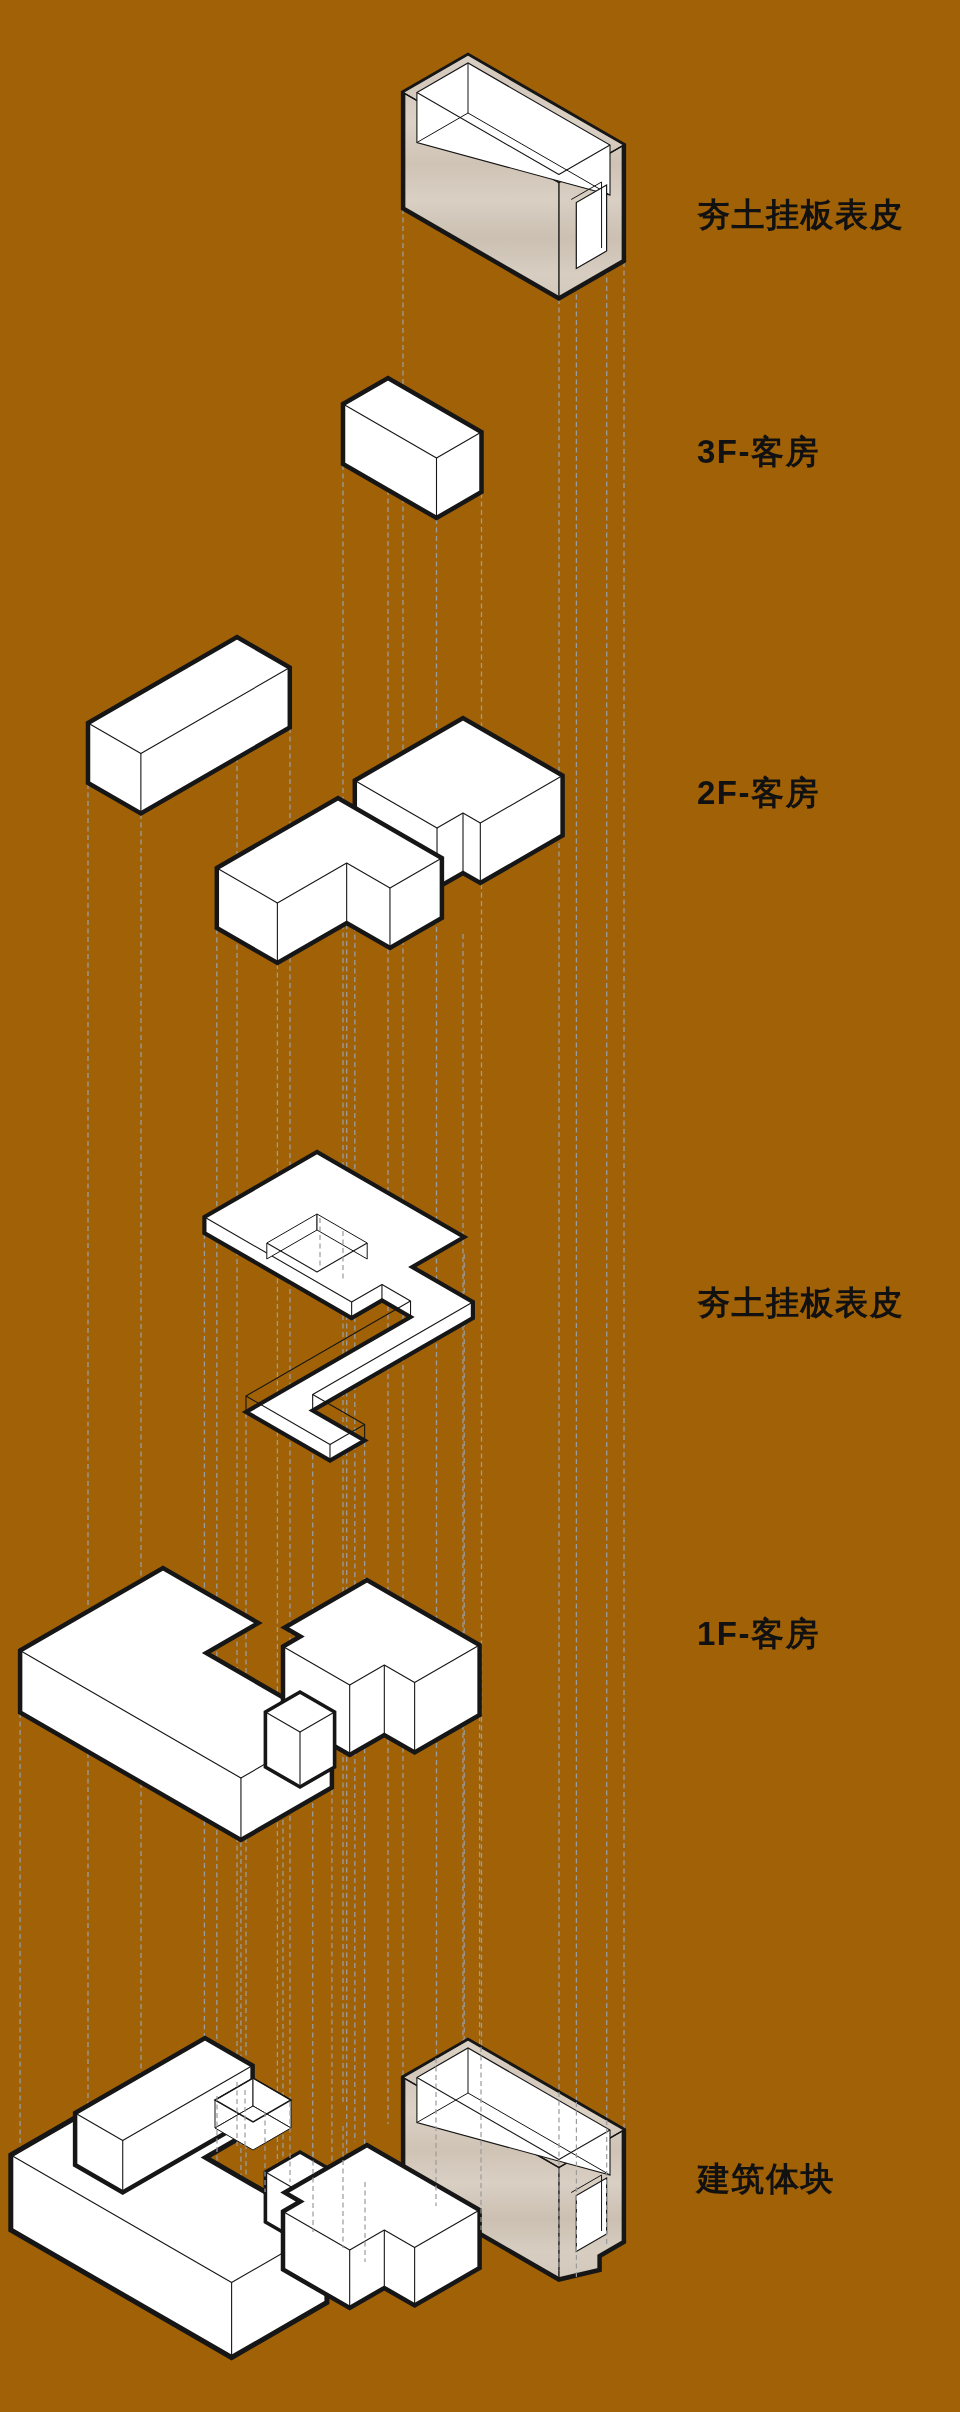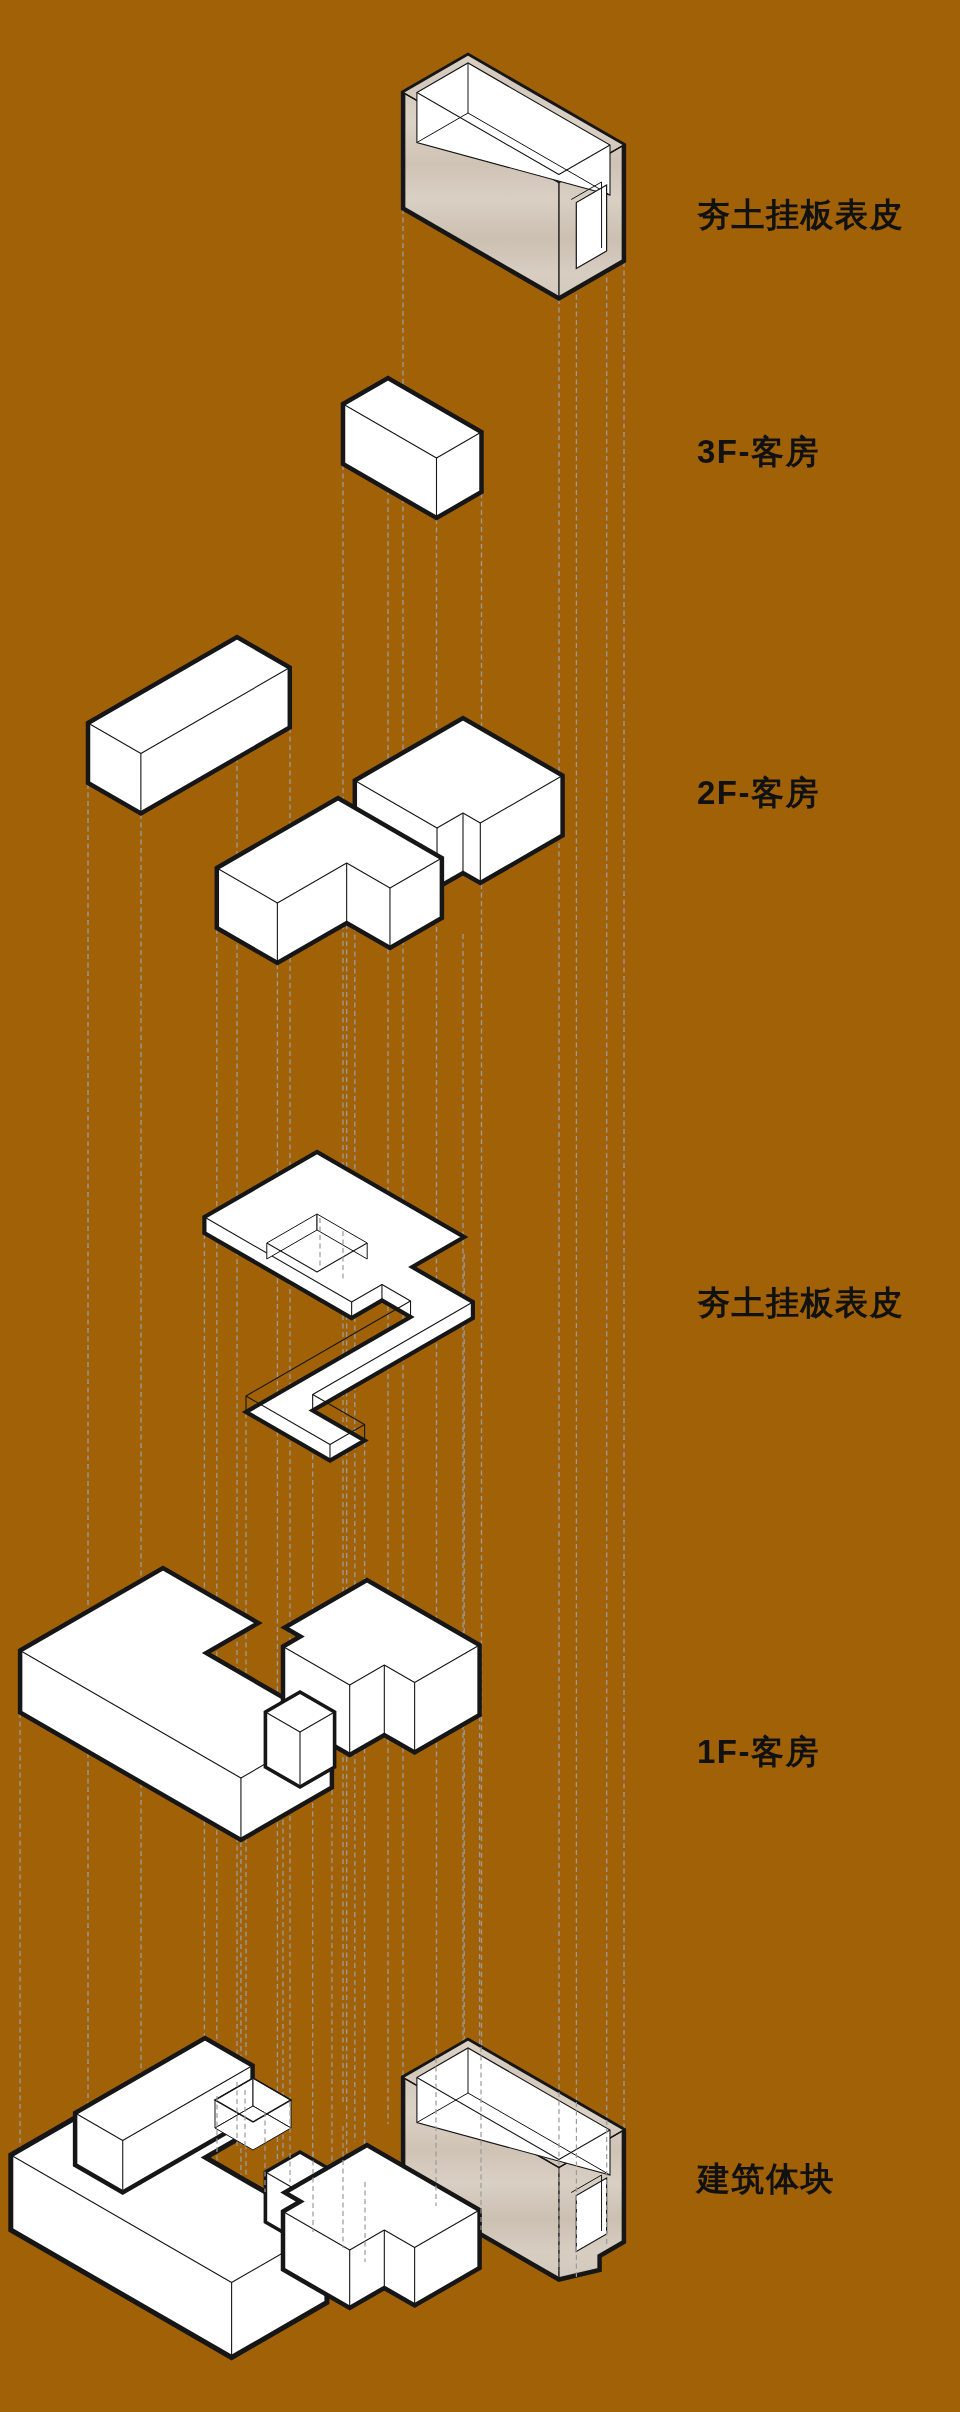--- a/index.html
+++ b/index.html
@@ -1,21 +1,21 @@
 <!DOCTYPE html>
 <html><head>
 <meta charset="utf-8">
 <style>
   html,body{margin:0;padding:0;background:#fff;}
   .stage{position:relative;width:960px;height:2412px;background:#a16207;overflow:hidden;
          font-family:"Liberation Sans","DejaVu Sans",sans-serif;padding-left:11px;}
   svg{position:absolute;left:0;top:0;}
   .lvl-label{position:absolute;left:697px;font-size:33px;font-weight:bold;color:#111;
              letter-spacing:1.5px;line-height:1;white-space:nowrap;}
-  .lb0{top:198px}.lb1{top:435px}.lb2{top:776px}.lb3{top:1286px}.lb4{top:1735px}.lb5{top:2162px}
+  .lb0{top:198px}.lb1{top:435px}.lb2{top:776px}.lb3{top:1286px}.lb4{top:1617px}.lb5{top:2162px}
 </style>
 </head>
 <body>
 
 <div class="stage">
   <svg id="axo" width="960" height="2412" viewBox="0 0 960 2412">
       <defs>
         <linearGradient id="gA" x1="0" y1="40" x2="0" y2="315" gradientUnits="userSpaceOnUse">
           <stop offset="0" stop-color="#ddd4c8"></stop>
           <stop offset="0.15" stop-color="#d3c8bb"></stop>

